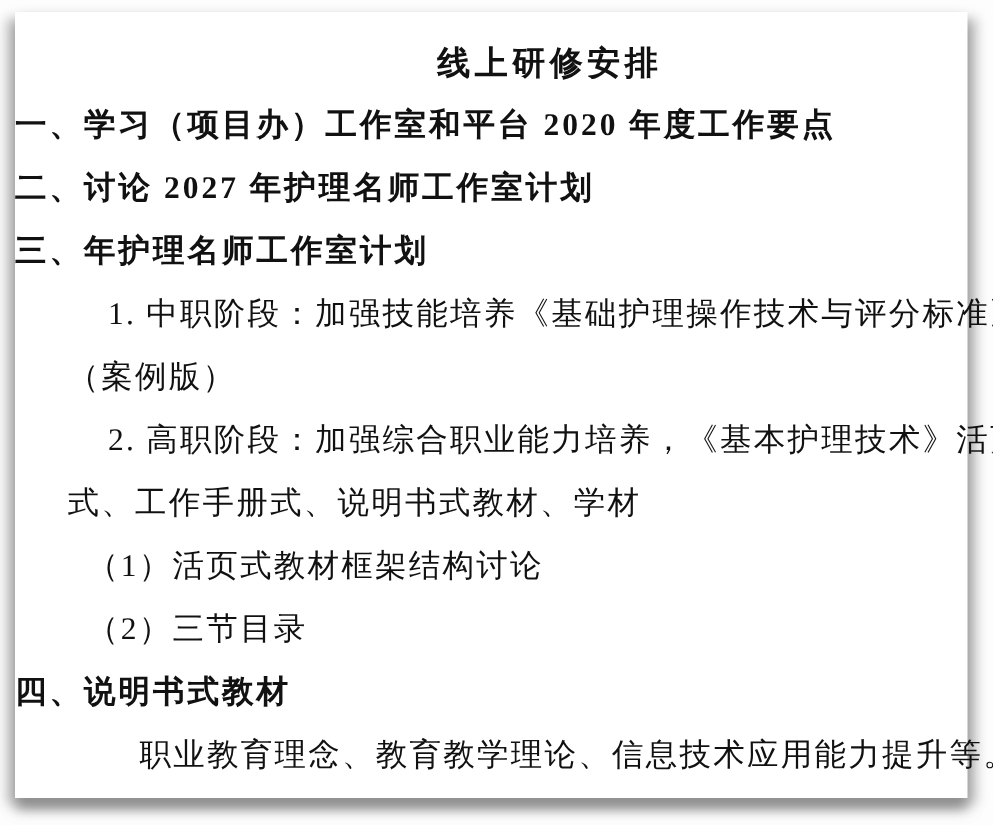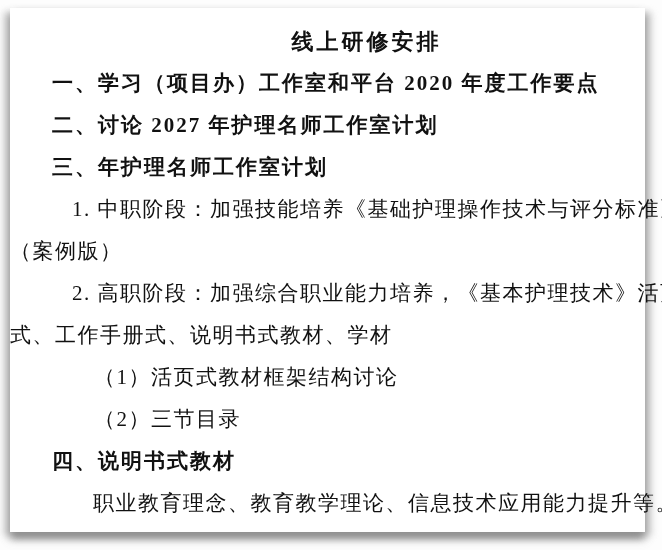--- a/index.html
+++ b/index.html
@@ -45,24 +45,24 @@
     left: 0;
     right: 0;
   }
   .line {
     height: 42px;
     line-height: 42px;
     font-size: 21px;
     letter-spacing: 1.5px;
     white-space: nowrap;
   }
-  .l-heading { padding-left: 42px; font-weight: bold; letter-spacing: 2px; }
+  .l-heading { font-weight: bold; letter-spacing: 2px; }
   .l-sub     { padding-left: 62px; }
-  .l-wrap    { }
-  .l-paren   { padding-left: 84px; }
+  .l-wrap    { padding-left: 35px; }
+  .l-paren   { padding-left: 48px; }
   .l-indent2 { padding-left: 83px; }
 </style>
 </head>
 <body>
 
 <div class="page">
 
   <div class="title">线上研修安排</div>
 
   <div class="lines">

